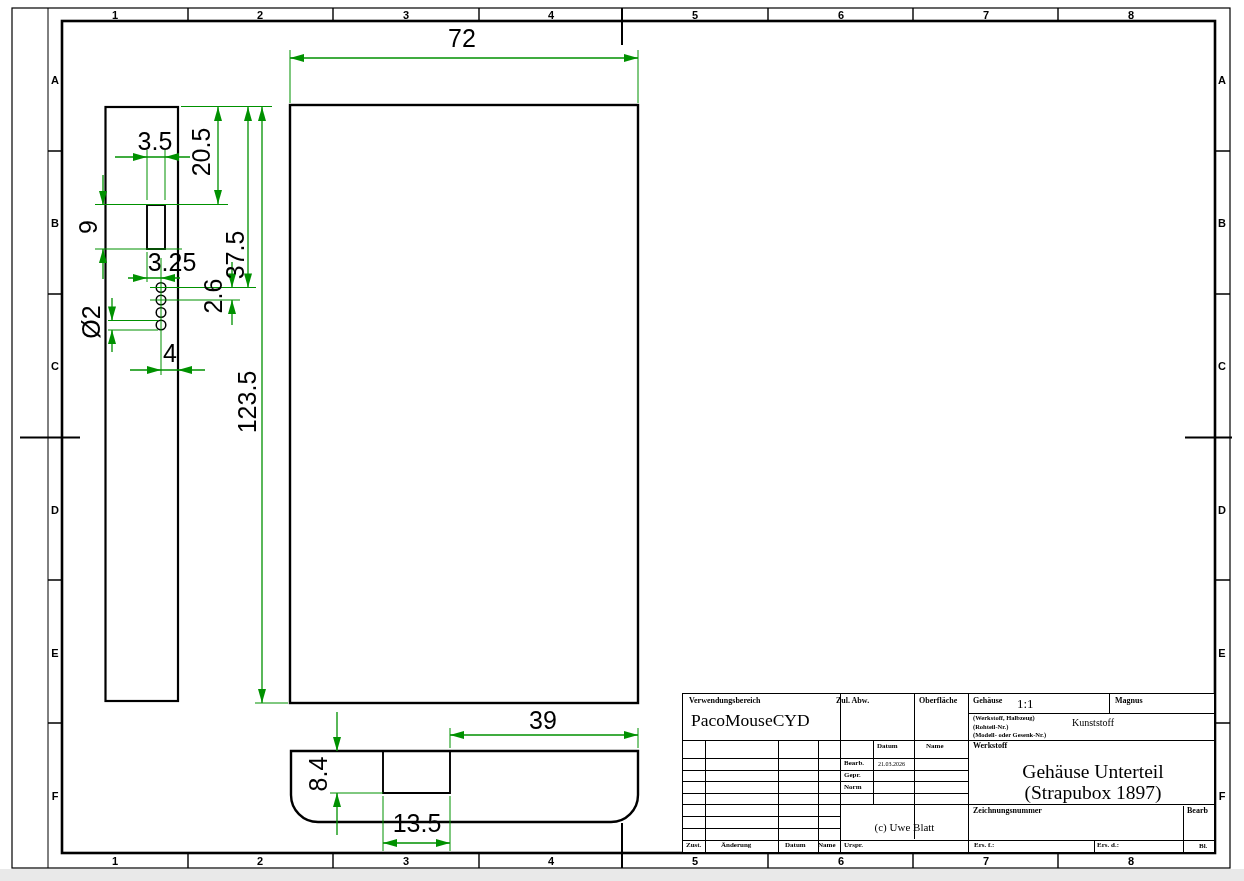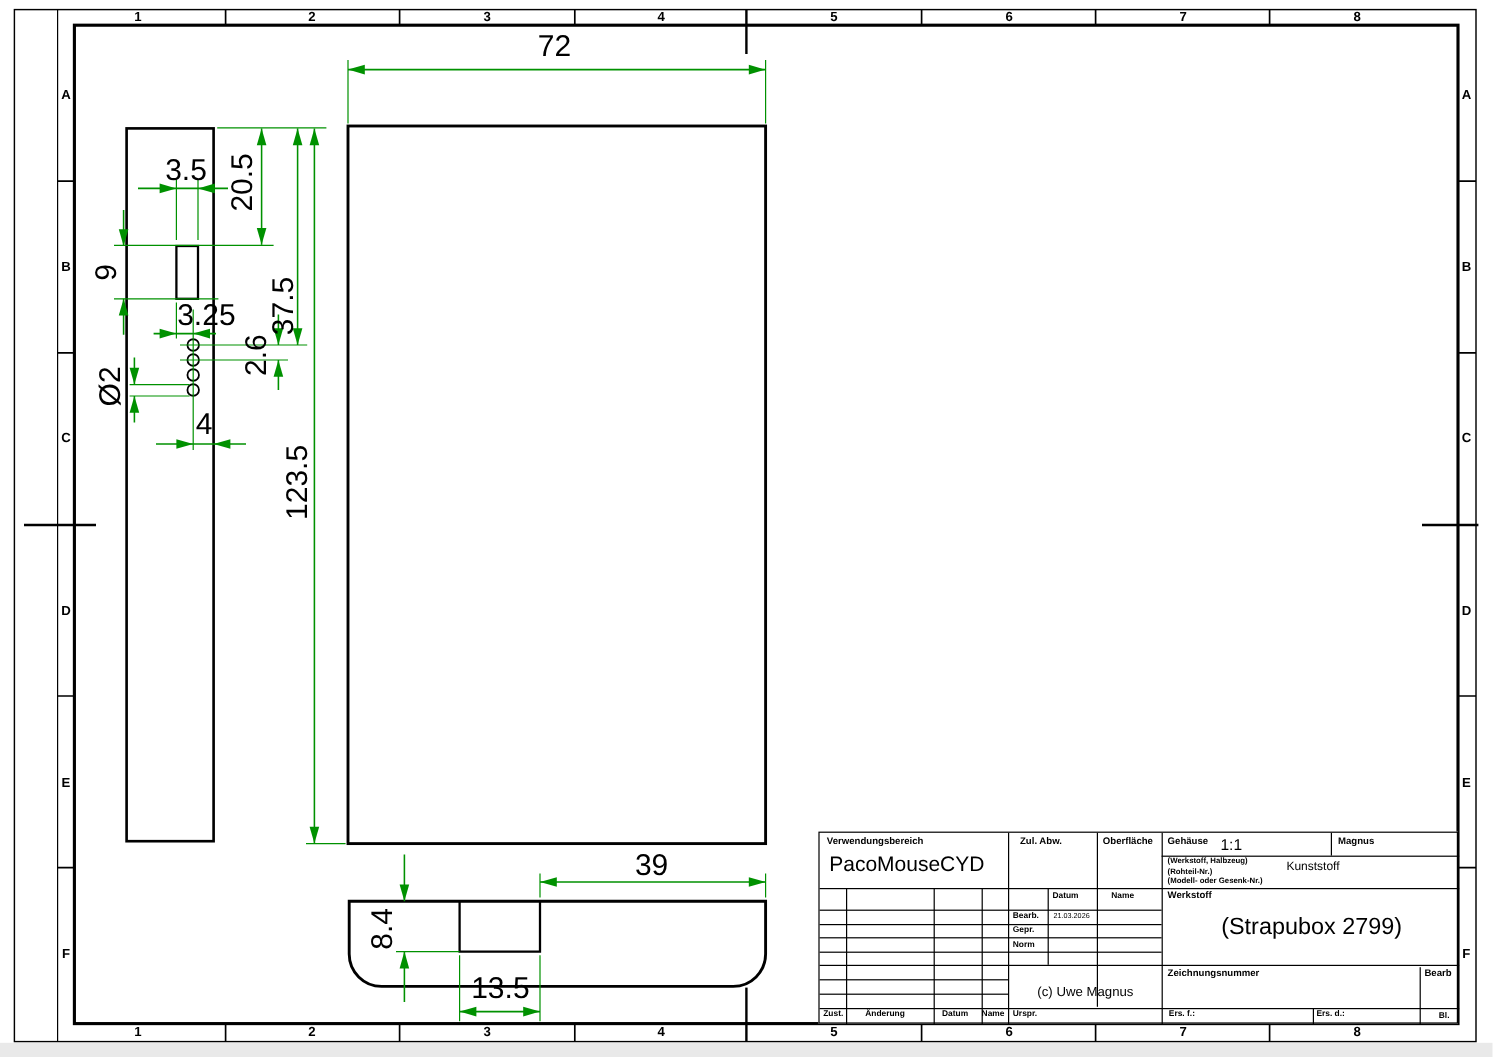--- a/index.html
+++ b/index.html
@@ -3,21 +3,21 @@
 <meta charset="utf-8">
 <style>
   html,body{margin:0;padding:0;background:#fff;}
   #page{position:relative;width:1244px;height:881px;background:#ffffff;overflow:hidden;
         font-family:"Liberation Sans", sans-serif;color:#000;}
   svg{position:absolute;left:0;top:0;}
   .grid-num,.grid-letter{position:absolute;font-size:11px;font-weight:bold;
         transform:translate(-50%,-50%);line-height:1;}
   
   #titleblock{position:absolute;left:682px;top:693px;width:533px;height:160px;
-        border:1.5px solid #000;box-sizing:border-box;background:#fff;}
+        border:1.5px solid #000;box-sizing:border-box;background:#fff;font-family:Liberation Serif, serif;}
   .vline{position:absolute;width:0;border-left:1px solid #000;}
   .hline{position:absolute;height:0;border-top:1px solid #000;}
   .tb-lbl{position:absolute;font-size:8px;font-weight:bold;line-height:1.1;white-space:nowrap;}
   .tb-lbl-sm{position:absolute;font-size:7px;font-weight:bold;line-height:1.1;white-space:nowrap;}
   .tb-lbl-xs{position:absolute;font-size:6.5px;font-weight:bold;line-height:1.3;white-space:nowrap;}
   .tb-val{position:absolute;white-space:nowrap;}
   #benennung-text{position:absolute;left:300px;top:68px;width:220px;text-align:center;
         font-size:19.5px;line-height:20.5px;}
   #copyright{position:absolute;left:158px;top:127px;width:127px;text-align:center;font-size:11px;}
   #bottom-strip{position:absolute;left:0;top:869px;width:1244px;height:12px;background:#e9e9e9;}
@@ -190,40 +190,41 @@
   <div class="hline" style="top:75.5px;left:0;width:285px"></div>
   <div class="hline" style="top:87px;left:0;width:285px"></div>
   <div class="hline" style="top:98.5px;left:0;width:285px"></div>
   <div class="hline" style="top:110px;left:0;width:533px"></div>
   <div class="hline" style="top:122px;left:0;width:157px"></div>
   <div class="hline" style="top:134px;left:0;width:157px"></div>
   <div class="hline" style="top:145.5px;left:0;width:533px"></div>
 
   <div class="tb-lbl" style="left:6px;top:3px">Verwendungsbereich</div>
   <div class="tb-val" style="left:8px;top:16px;font-size:17.5px">PacoMouseCYD</div>
-  <div class="tb-lbl" style="left:167px;top:3px">Zul. Abw.</div>
+  <div class="tb-lbl" style="left:153px;top:3px">Zul. Abw.</div>
   <div class="tb-lbl" style="left:236px;top:3px">Oberfläche</div>
   <div class="tb-lbl" style="left:290px;top:3px">Gehäuse</div>
   <div class="tb-val" style="left:334px;top:2px;font-size:13px">1:1</div>
   <div class="tb-lbl" style="left:432px;top:3px">Magnus</div>
   <div class="tb-lbl-xs" style="left:290px;top:20px">(Werkstoff, Halbzeug)</div>
   <div class="tb-lbl-xs" style="left:290px;top:28.5px">(Rohteil-Nr.)</div>
   <div class="tb-lbl-xs" style="left:290px;top:37px">(Modell- oder Gesenk-Nr.)</div>
   <div class="tb-val" style="left:389px;top:23px;font-size:10px">Kunststoff</div>
   <div class="tb-lbl" style="left:290px;top:48px">Werkstoff</div>
   <div id="benennung-text">
-    <div>(Strapubox 2799)</div>
+    <div>Gehäuse Unterteil</div>
+    <div>(Strapubox 1897)</div>
   </div>
   <div class="tb-lbl-sm" style="left:194px;top:49px">Datum</div>
   <div class="tb-lbl-sm" style="left:243px;top:49px">Name</div>
   <div class="tb-lbl-sm" style="left:161px;top:66px">Bearb.</div>
   <div class="tb-val" style="left:195px;top:67px;font-size:6px">21.03.2026</div>
   <div class="tb-lbl-sm" style="left:161px;top:78px">Gepr.</div>
   <div class="tb-lbl-sm" style="left:161px;top:89.5px">Norm</div>
-  <div id="copyright">(c) Uwe Magnus</div>
+  <div id="copyright">(c) Uwe Blatt</div>
   <div class="tb-lbl" style="left:290px;top:113px">Zeichnungsnummer</div>
   <div class="tb-lbl" style="left:504px;top:113px">Bearb</div>
   <div class="tb-lbl-sm" style="left:516px;top:149px">Bl.</div>
   <div class="tb-lbl-sm" style="left:3px;top:148px">Zust.</div>
   <div class="tb-lbl-sm" style="left:38px;top:148px">Änderung</div>
   <div class="tb-lbl-sm" style="left:102px;top:148px">Datum</div>
   <div class="tb-lbl-sm" style="left:135px;top:148px">Name</div>
   <div class="tb-lbl-sm" style="left:161px;top:148px">Urspr.</div>
   <div class="tb-lbl-sm" style="left:291px;top:148px">Ers. f.:</div>
   <div class="tb-lbl-sm" style="left:414px;top:148px">Ers. d.:</div>

